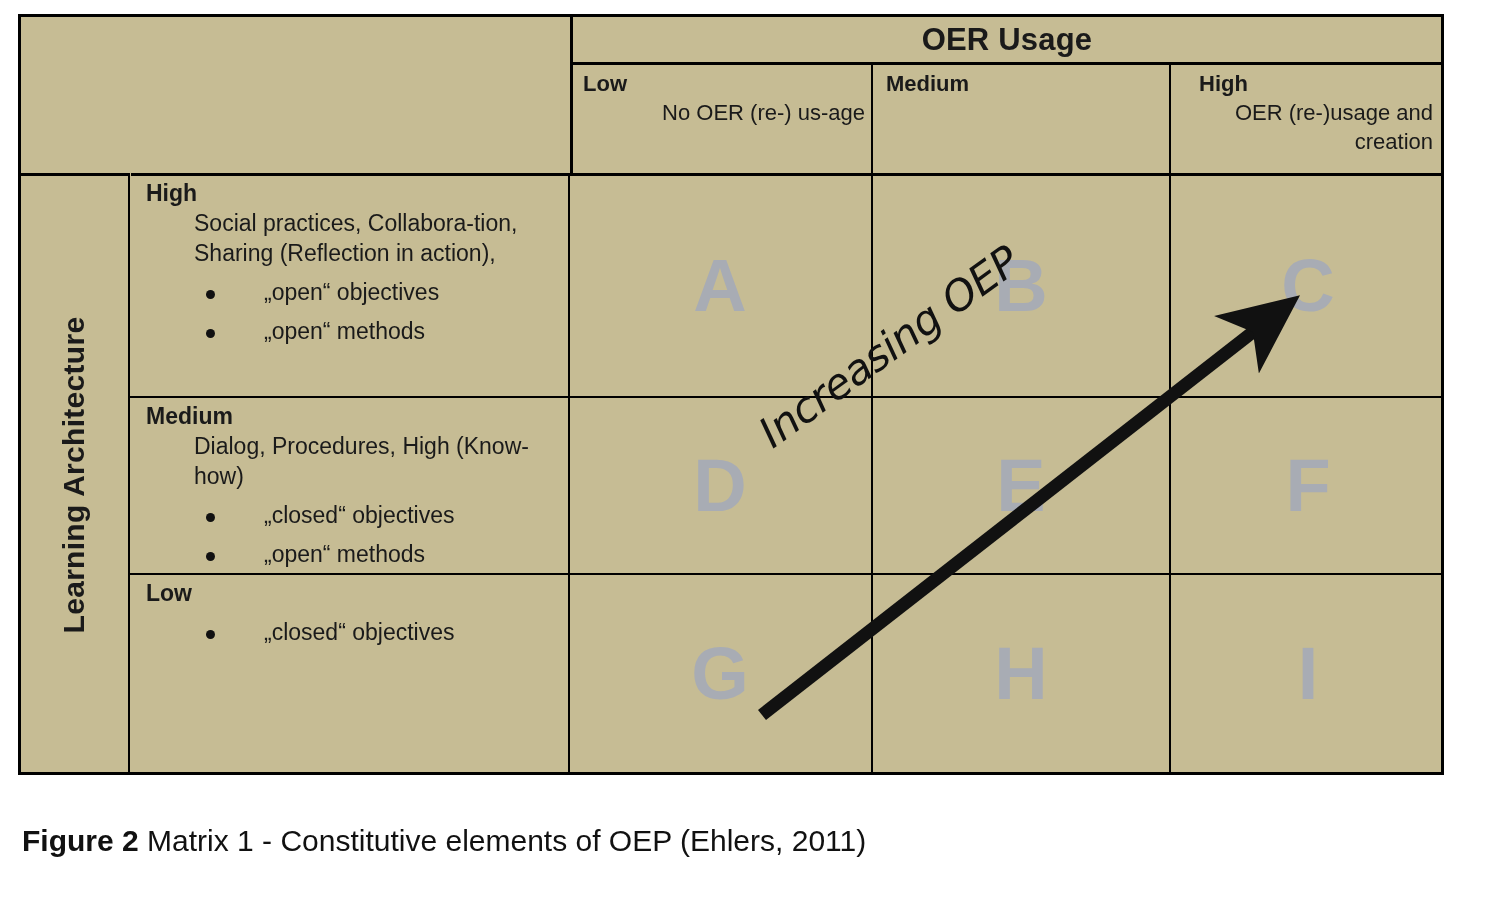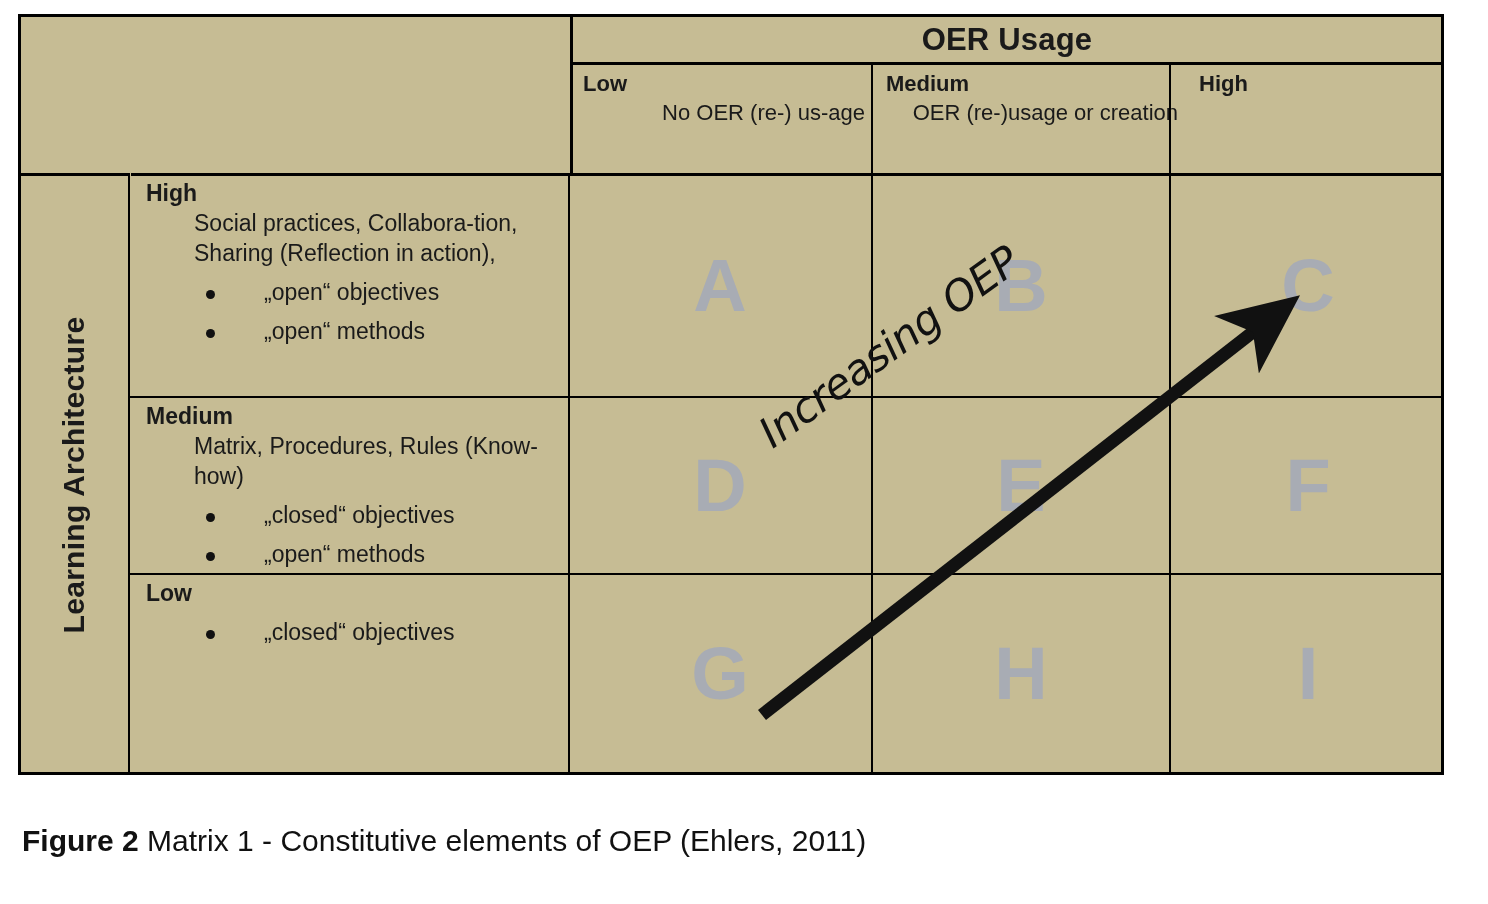--- a/index.html
+++ b/index.html
@@ -215,25 +215,25 @@
 
     <div class="rule-v" style="left:549px; top:0px; height:156px;"></div>
 
     <div class="colhead" id="colhead-low">
       <span class="ttl">Low</span>
       <span class="desc">No OER (re-) us-age</span>
     </div>
 
     <div class="colhead" id="colhead-medium">
       <span class="ttl">Medium</span>
-      <span class="desc">OER (re-)usage  or creation</span>
     </div>
 
     <div class="colhead" id="colhead-high">
       <span class="ttl">High</span>
+      <span class="desc">OER (re-)usage and creation</span>
     </div>
 
     <div class="rule-v thin" style="left:850px; top:45px; height:111px;"></div>
     <div class="rule-v thin" style="left:1148px; top:45px; height:111px;"></div>
 
     <div class="rule-h" style="left:0px; top:156px; width:107px;"></div>
     <div class="rule-h" style="left:110px; top:156px; width:1313px;"></div>
 
     <div id="axis-learning-architecture">
       <span>Learning Architecture</span>
@@ -250,21 +250,21 @@
       <span class="ttl">High</span>
       <span class="body">Social practices, Collabora-tion, Sharing (Reflection in action),</span>
       <ul>
         <li>„open“ objectives</li>
         <li>„open“ methods</li>
       </ul>
     </div>
 
     <div class="rowdesc" id="rowdesc-medium">
       <span class="ttl">Medium</span>
-      <span class="body">Matrix, Procedures, Rules (Know-how)</span>
+      <span class="body">Dialog, Procedures, High (Know-how)</span>
       <ul>
         <li>„closed“ objectives</li>
         <li>„open“ methods</li>
       </ul>
     </div>
 
     <div class="rowdesc" id="rowdesc-low">
       <span class="ttl">Low</span>
       <ul>
         <li>„closed“ objectives</li>

